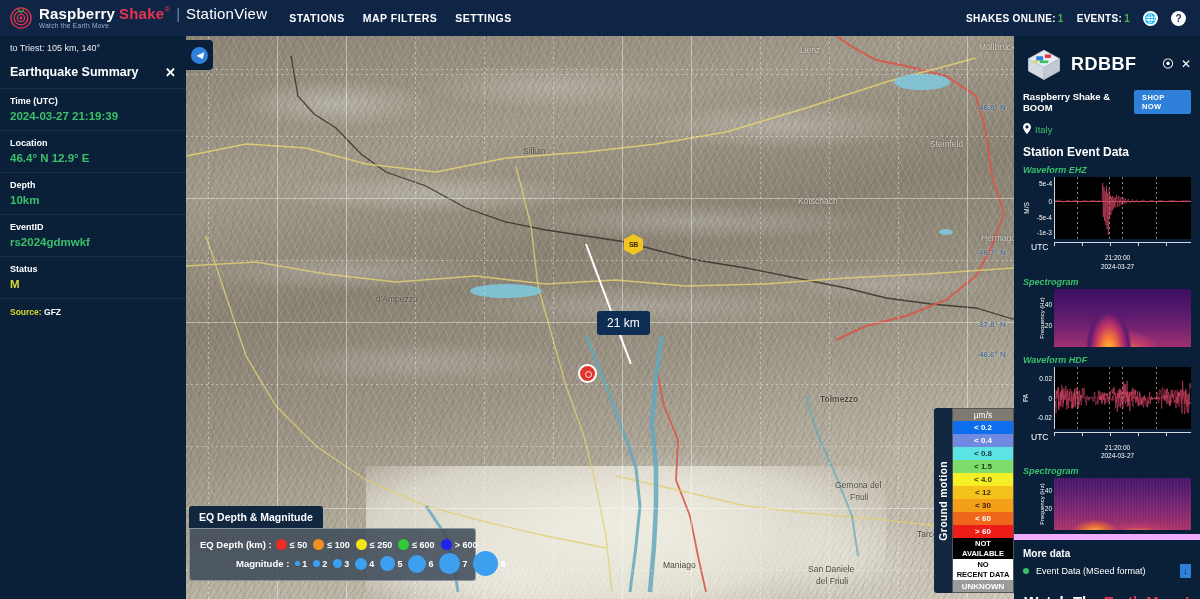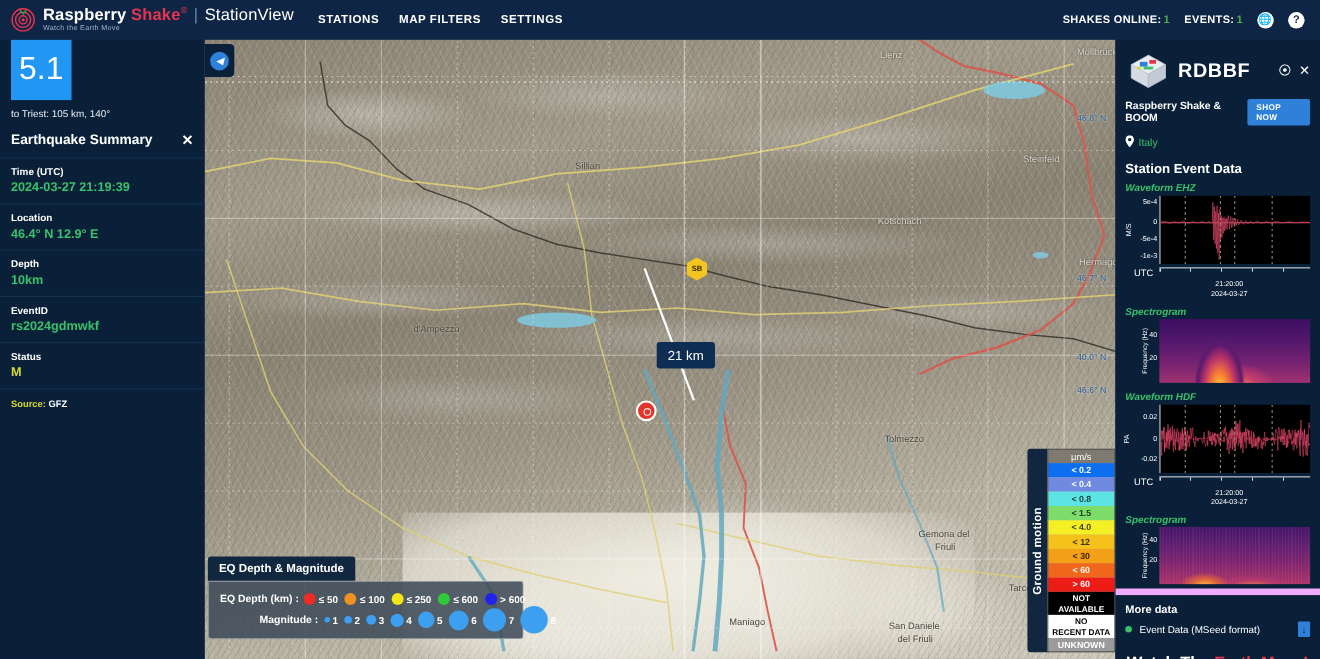--- a/index.html
+++ b/index.html
@@ -226,23 +226,20 @@
     </span>
     <span class="stat">
       <span>EVENTS:</span><b>1</b>
     </span>
     <span class="ticon">🌐</span>
     <span class="ticon">?</span>
   </div>
 </div>
 
 <aside class="leftpanel">
-  <div class="mag-box">
-    <span>5.1</span>
-  </div>
   <div class="to-city">to Triest: 105 km, 140°</div>
   <div class="eq-head">
     <h2>Earthquake Summary</h2>
     <span class="eq-close">✕</span>
   </div>
 
   <div class="eq-row">
     <div class="eq-label">Time (UTC)</div>
     <div class="eq-value">2024-03-27 21:19:39</div>
   </div>
@@ -303,33 +300,33 @@
   <div class="grid"></div>
 
   <div id="place-labels">
       <div class="mlabel light" style="left: 614px; top: 9px;">Lienz</div>
       <div class="mlabel light" style="left: 793px; top: 6px;">Möllbrücke</div>
       <div class="mlabel light" style="left: 744px; top: 103px;">Steinfeld</div>
       <div class="mlabel" style="left: 337px; top: 110px;">Sillian</div>
       <div class="mlabel light" style="left: 612px; top: 160px;">Kotschach</div>
       <div class="mlabel light" style="left: 795px; top: 197px;">Hermagor</div>
       <div class="mlabel" style="left: 190px; top: 258px;">d'Ampezzo</div>
-      <div class="mlabel" style="left: 618px; top: 358px;">Tolmezzo</div>
+      <div class="mlabel" style="left: 634px; top: 358px; font-weight: bold;">Tolmezzo</div>
       <div class="mlabel" style="left: 649px; top: 444px;">Gemona del</div>
       <div class="mlabel" style="left: 664px; top: 456px;">Friuli</div>
       <div class="mlabel" style="left: 731px; top: 493px;">Tarcento</div>
       <div class="mlabel" style="left: 477px; top: 524px;">Maniago</div>
       <div class="mlabel" style="left: 622px; top: 528px;">San Daniele</div>
       <div class="mlabel" style="left: 630px; top: 540px;">del Friuli</div>
     </div>
   <div id="coord-labels">
       <div class="coordlab" style="left: 793px; top: 67px;">46.8° N</div>
       <div class="coordlab" style="left: 793px; top: 212px;">46.7° N</div>
       <div class="coordlab" style="left: 793px; top: 314px;">46.6° N</div>
-      <div class="coordlab" style="left: 793px; top: 284px;">40.0° N</div>
+      <div class="coordlab" style="left: 793px; top: 284px;">37.8° N</div>
     </div>
 
   <div class="collapse-btn">
     <i>◀</i>
   </div>
 
   <div class="linkline"></div>
   <div class="hexmark">
     <div class="hx">SB</div>
   </div>

